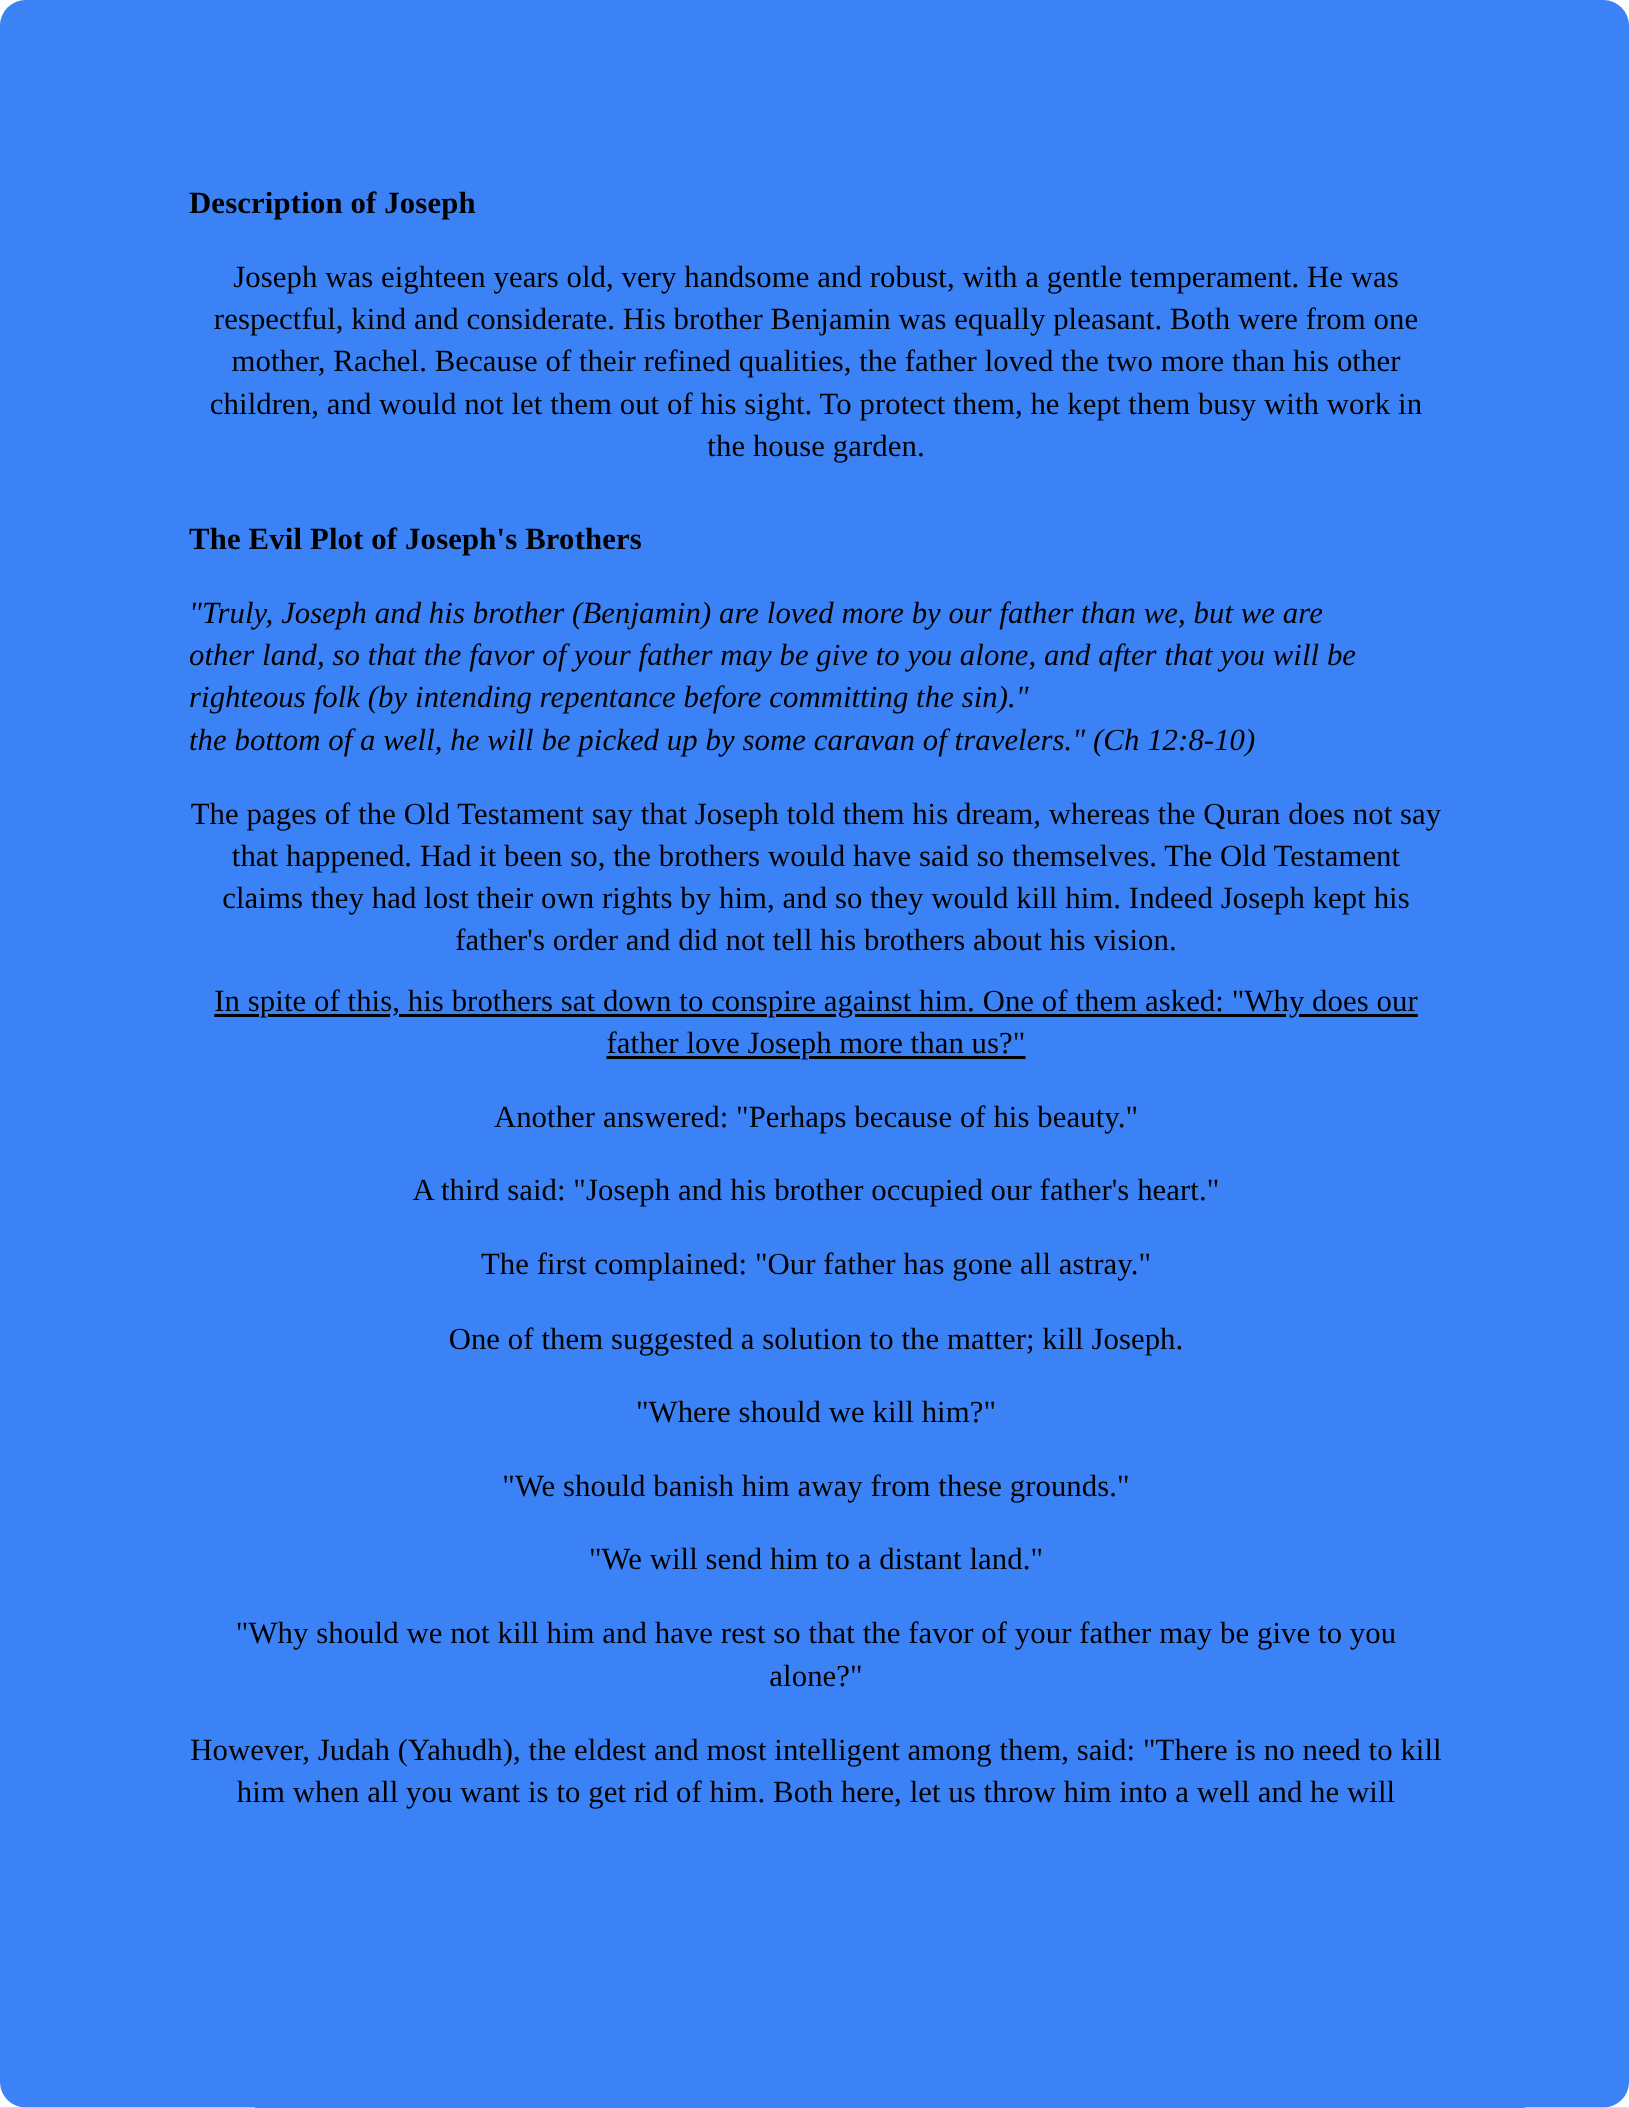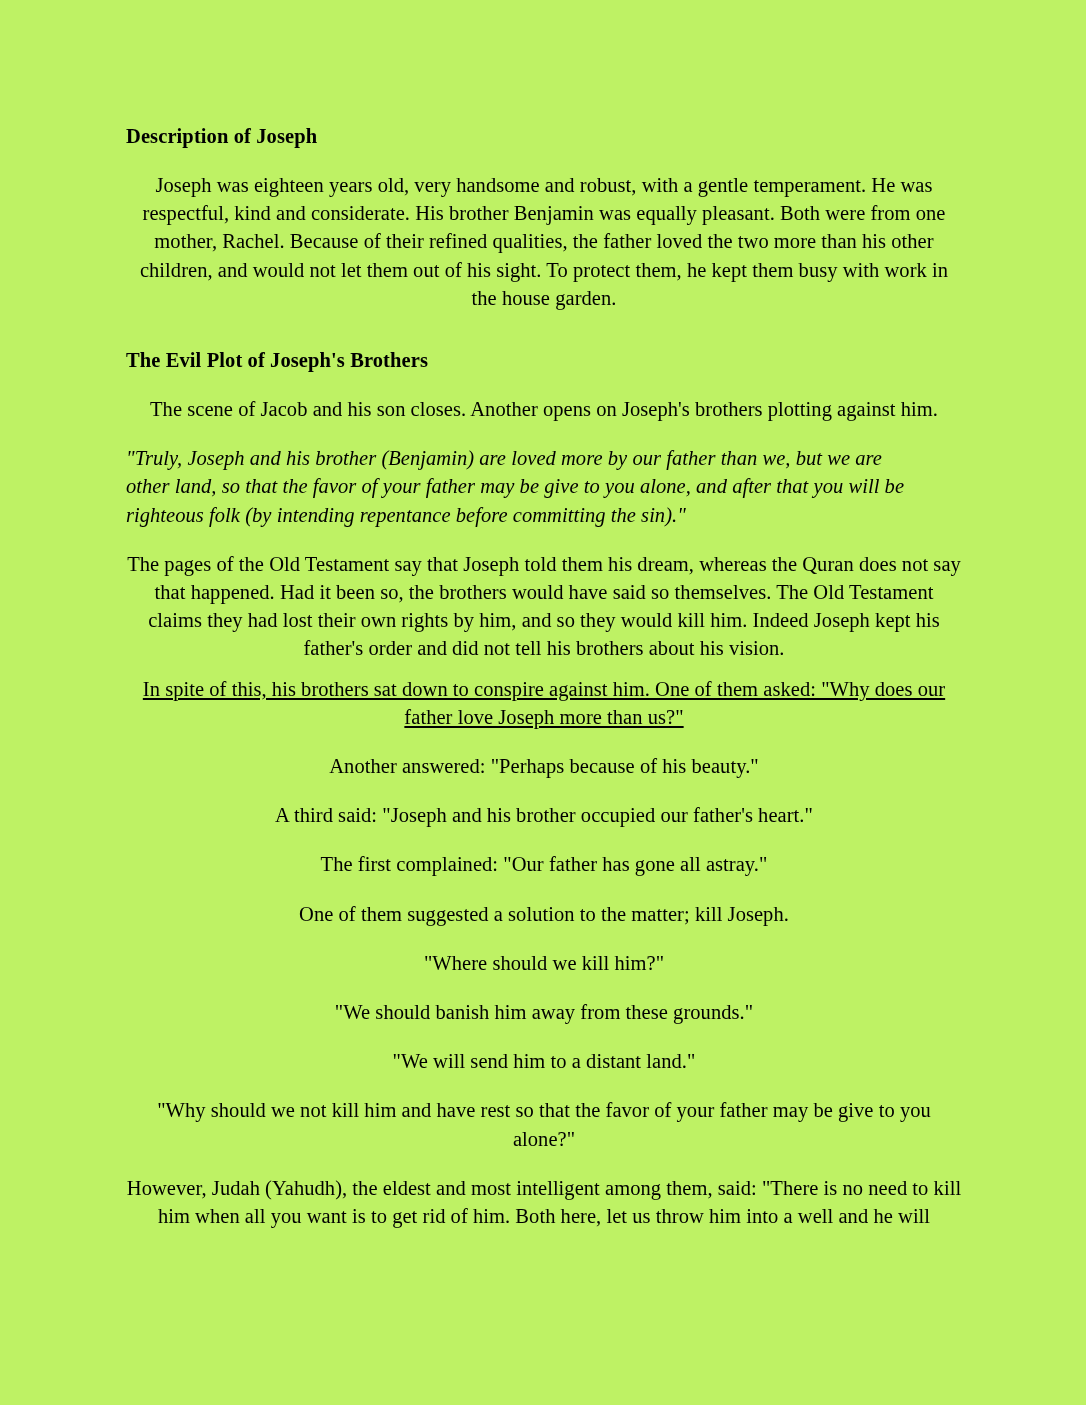--- a/index.html
+++ b/index.html
@@ -57,35 +57,35 @@
     margin-bottom: 12px;
   }
   .para.cont {
     margin-top: 0;
     text-decoration: underline;
   }
 </style>
 </head>
 <body style="background: rgb(255, 255, 255); color: rgb(0, 0, 0);">
 
-<div id="page" style="background: #bef264;">
+<div id="page" style="background: #3b82f6; border-radius: 17px;">
   <div id="doc">
 
     <h2 class="heading">Description of Joseph</h2>
 
     <p class="para">Joseph was eighteen years old, very handsome and robust, with a gentle temperament. He was respectful, kind and considerate. His brother Benjamin was equally pleasant. Both were from one mother, Rachel. Because of their refined qualities, the father loved the two more than his other children, and would not let them out of his sight. To protect them, he kept them busy with work in the house garden.</p>
 
     <h2 class="heading spaced-above">The Evil Plot of Joseph's Brothers</h2>
 
-    <p class="para">The scene of Jacob and his son closes. Another opens on Joseph's brothers plotting against him.</p>
 
     <div class="quote">
       <span class="qline">"Truly, Joseph and his brother (Benjamin) are loved more by our father than we, but we are</span>
       <span class="qline">other land, so that the favor of your father may be give to you alone, and after that you will be</span>
       <span class="qline">righteous folk (by intending repentance before committing the sin)."</span>
+      <span class="qline">the bottom of a well, he will be picked up by some caravan of travelers." (Ch 12:8-10)</span>
     </div>
 
     <p class="para tight">The pages of the Old Testament say that Joseph told them his dream, whereas the Quran does not say that happened. Had it been so, the brothers would have said so themselves. The Old Testament claims they had lost their own rights by him, and so they would kill him. Indeed Joseph kept his father's order and did not tell his brothers about his vision.</p>
 
     <p class="para cont">In spite of this, his brothers sat down to conspire against him. One of them asked: "Why does our father love Joseph more than us?"</p>
 
     <p class="para">Another answered: "Perhaps because of his beauty."</p>
 
     <p class="para">A third said: "Joseph and his brother occupied our father's heart."</p>
 

